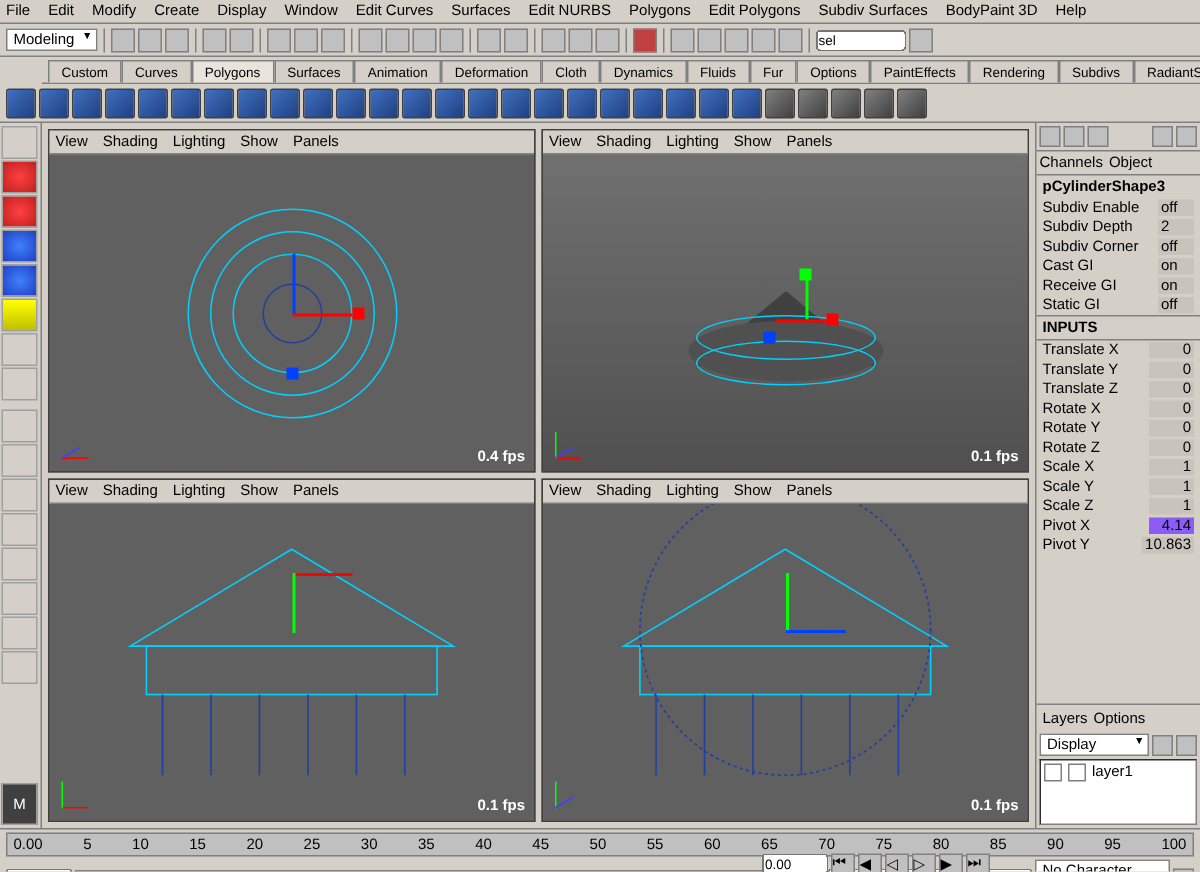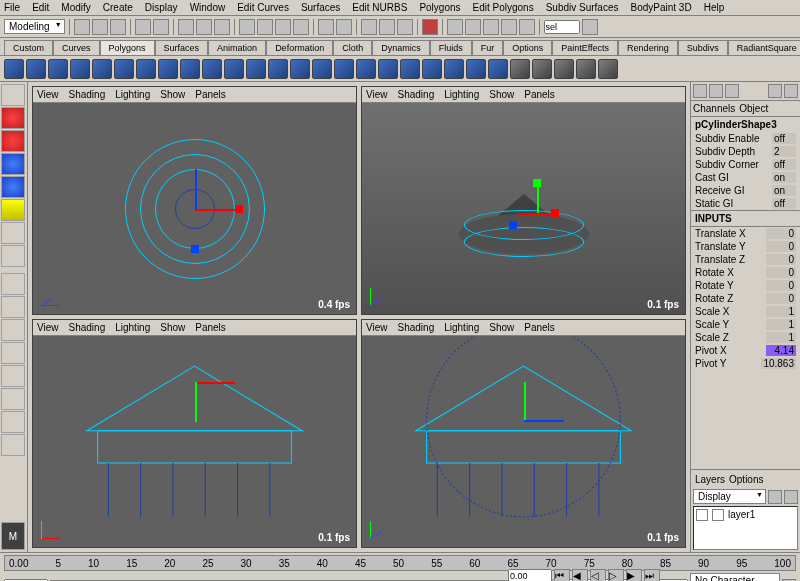--- a/index.html
+++ b/index.html
@@ -4,21 +4,21 @@
 <style>
 * { margin: 0; padding: 0; box-sizing: border-box; font-family: Arial, sans-serif; font-size: 10px; }
 body { width: 800px; height: 581px; background: #d4d0c8; overflow: hidden; }
 .menubar { background: #d4d0c8; padding: 2px 4px; display: flex; gap: 12px; border-bottom: 1px solid #808080; }
 .menubar span { cursor: pointer; }
 .toolbar1 { background: #d4d0c8; padding: 2px 4px; display: flex; align-items: center; gap: 2px; border-bottom: 1px solid #808080; height: 22px; }
 .dropdown { background: #fff; border: 1px solid #808080; padding: 1px 14px 1px 4px; position: relative; }
 .dropdown::after { content: "▼"; position: absolute; right: 2px; font-size: 7px; }
 .ticon { width: 16px; height: 16px; background: #c0c0c0; border: 1px solid #808080; display: inline-block; }
 .sep { width: 1px; height: 16px; background: #808080; margin: 0 2px; }
-.tabbar { background: #d4d0c8; display: flex; gap: 0; padding: 2px 4px 0; border-bottom: 1px solid #808080; }
+.tabbar { background: #d4d0c8; display: flex; gap: 0; padding: 2px 4px 0; border-bottom: 1px solid #808080; margin-left: 28px; }
 .tab { padding: 2px 8px; border: 1px solid #808080; border-bottom: none; background: #d4d0c8; cursor: pointer; font-size: 9px; }
 .tab.active { background: #e8e4dc; }
 .shelf { background: #d4d0c8; padding: 2px 4px; display: flex; gap: 2px; border-bottom: 1px solid #808080; height: 26px; align-items: center; }
 .sicon { width: 20px; height: 20px; background: linear-gradient(135deg,#4070c0,#204080); border: 1px solid #404040; border-radius: 2px; }
 .sicon.g { background: linear-gradient(135deg,#808080,#404040); }
 .main { display: flex; height: 470px; }
 .toolbox { width: 28px; background: #d4d0c8; border-right: 1px solid #808080; display: flex; flex-direction: column; gap: 1px; padding: 2px 1px; }
 .tbicon { width: 24px; height: 22px; background: #d4d0c8; border: 1px solid #a0a0a0; }
 .tbicon.r { background: radial-gradient(#ff4040,#c02020); }
 .tbicon.b { background: radial-gradient(#4080ff,#2040c0); }
@@ -91,21 +91,21 @@
   <span class="ticon"></span>
   <span class="sep"></span>
   <span class="ticon" style="background:#c04040"></span>
   <span class="sep"></span>
   <span class="ticon"></span>
   <span class="ticon"></span>
   <span class="ticon"></span>
   <span class="ticon"></span>
   <span class="ticon"></span>
   <span class="sep"></span>
-  <input type="text" style="width: 36px; height: 14px; font-size: 9px;" value="sel">
+  <input type="text" style="width: 60px; height: 14px; font-size: 9px;" value="sel">
   <span class="ticon"></span>
 </div>
 
 <div class="tabbar" id="tabbar">
     <div class="tab">Custom</div>
     <div class="tab">Curves</div>
     <div class="tab active">Polygons</div>
     <div class="tab">Surfaces</div>
     <div class="tab">Animation</div>
     <div class="tab">Deformation</div>

